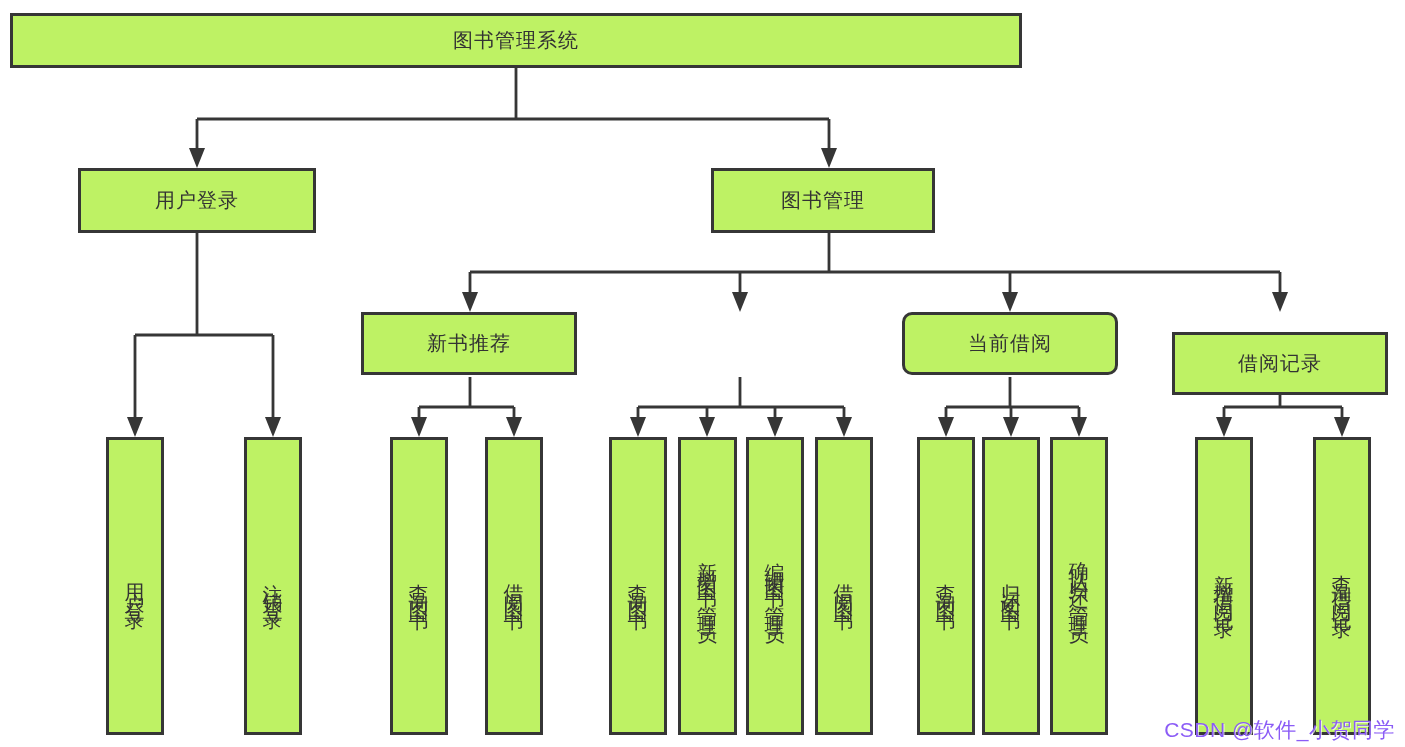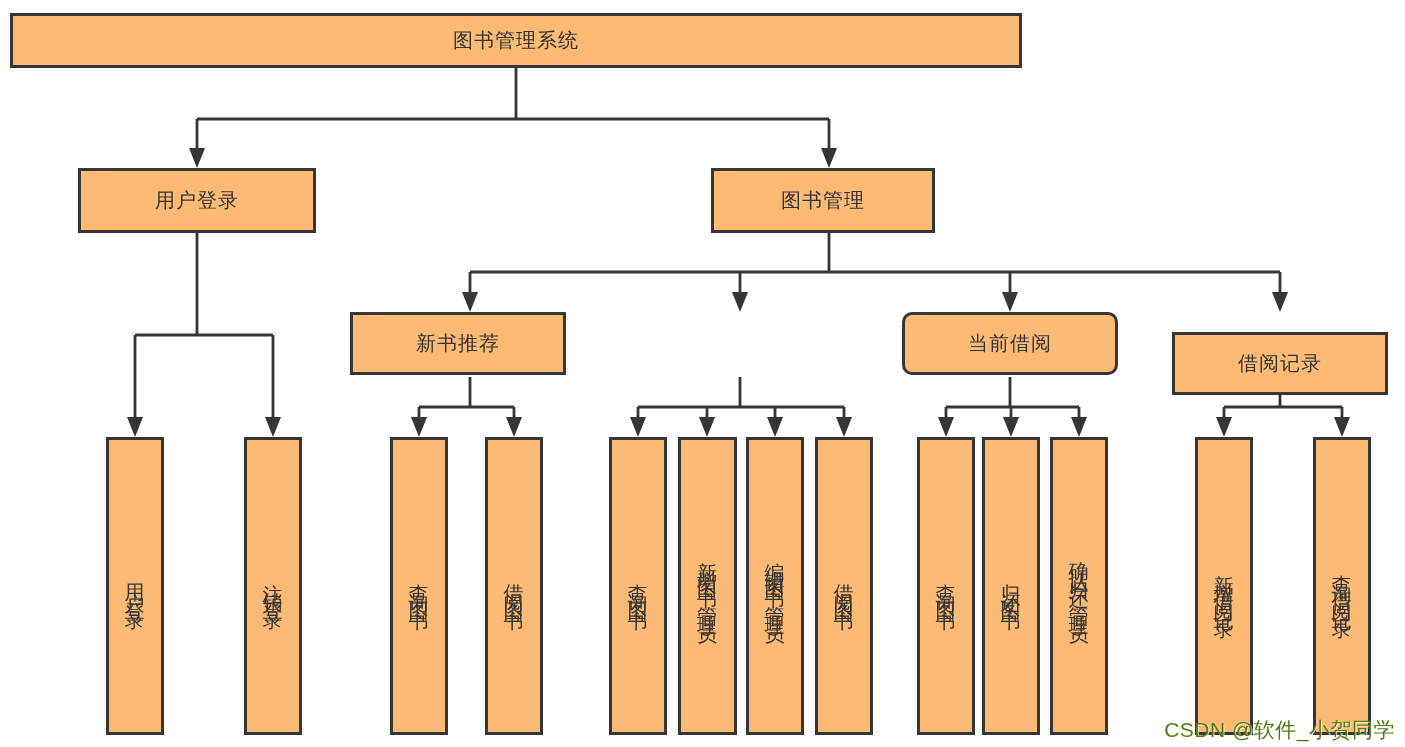--- a/index.html
+++ b/index.html
@@ -14,21 +14,21 @@
   }
   #edges {
     position: absolute;
     left: 0; top: 0;
     width: 1405px; height: 747px;
   }
   .box {
     position: absolute;
     box-sizing: border-box;
     border: 3px solid #363636;
-    background: #fdba74;
+    background: #bef264;
     display: flex;
     align-items: center;
     justify-content: center;
     color: #333333;
   }
   .h-box span {
     font-size: 20px;
     letter-spacing: 1px;
     white-space: nowrap;
   }
@@ -39,21 +39,21 @@
     line-height: 1;
     letter-spacing: 9px;
   }
   
   #node-root      { left: 10px;   top: 13px;  width: 1012px; height: 55px; }
   
   #node-login     { left: 78px;   top: 168px; width: 238px;  height: 65px; }
   #node-mgmt      { left: 711px;  top: 168px; width: 224px;  height: 65px; }
   
   .lvl3 { top: 312px; width: 216px; height: 63px; }
-  #node-recommend { left: 350px; }
+  #node-recommend { left: 361px; }
   #node-borrow    { left: 632px; }
   #node-current   { left: 902px; border-radius: 10px; }
   #node-records   { left: 1172px; margin-top: 20px; }
   
   .leaf { top: 437px; width: 58px; height: 298px; }
   #leaf-a1 { left: 106px; }
   #leaf-a2 { left: 244px; }
   #leaf-b1 { left: 390px; }
   #leaf-b2 { left: 485px; }
   #leaf-c1 { left: 609px; }
@@ -64,21 +64,21 @@
   #leaf-d2 { left: 982px; }
   #leaf-d3 { left: 1050px; }
   #leaf-e1 { left: 1195px; }
   #leaf-e2 { left: 1313px; }
 
   #watermark {
     position: absolute;
     right: 10px;
     top: 716px;
     font-size: 21px;
-    color: #4d7c0f;
+    color: #8b5cf6;
     letter-spacing: 0.5px;
     white-space: nowrap;
     z-index: 10;
     text-shadow: 1px 1px 0 rgba(255,255,255,0.7);
   }
 </style>
 </head>
 <body>
 
 <div id="canvas">

